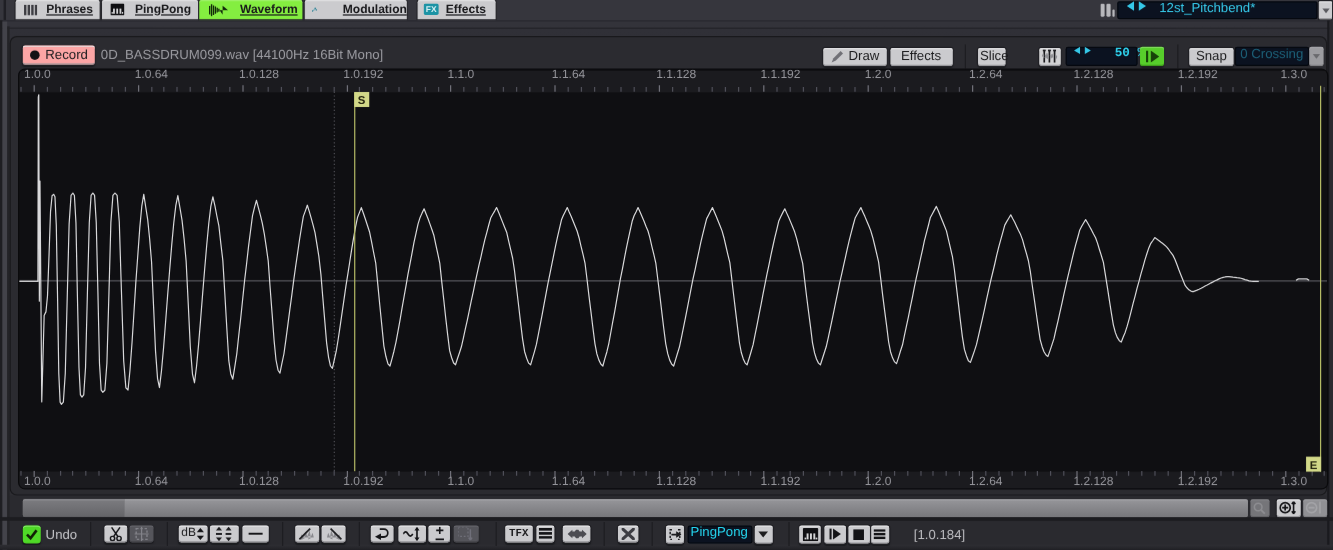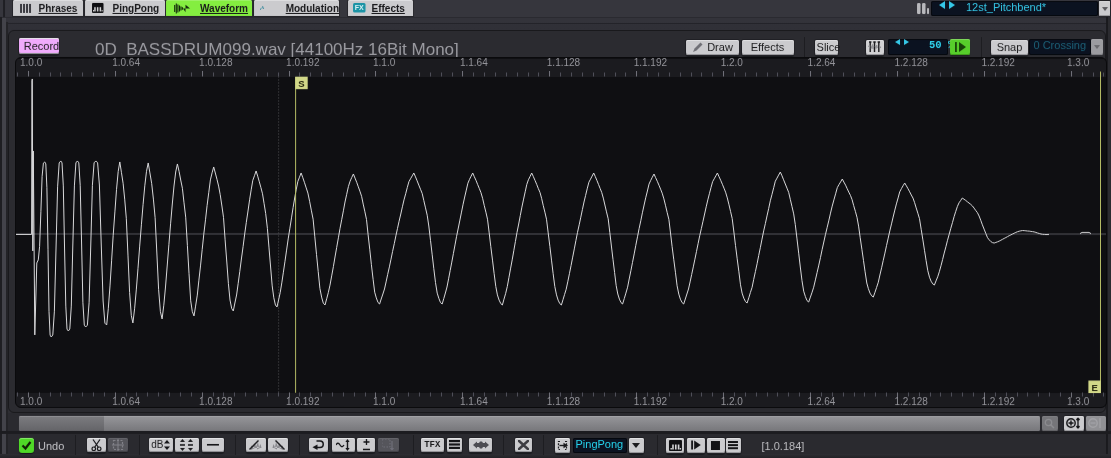--- a/index.html
+++ b/index.html
@@ -123,23 +123,23 @@
  <div class="abs" style="left:0;top:396px;width:1111px;height:45px;background:#2a2a2f"></div>
  <div class="gleft1"></div>
     <div class="gleft2"></div>
     <div class="gleft3"></div>
  <div class="gright"></div>
     <div class="gright2"></div>
     <div class="gbot"></div>
 
  <div id="panelA">
 
-  <div class="btn" style="left:10px;top:7px;width:40px;height:16px;background:#f0abfc">
+  <div class="btn" style="left:10px;top:7px;width:60px;height:16px;background:#fca5a5">
     <span style="width:8px;height:8px;border-radius:50%;background:#131316;margin-right:5px"></span>Record</div>
-  <div class="abs" style="left:86px;top:9px;font-size:17px;color:#9b9ba1">0D_BASSDRUM099.wav [44100Hz 16Bit Mono]</div>
+  <div class="abs" style="left:75px;top:9px;font-size:11px;color:#9b9ba1">0D_BASSDRUM099.wav [44100Hz 16Bit Mono]</div>
 
   <div class="btn" style="left:677px;top:8.5px;width:53px">
     <svg width="11" height="11" viewBox="0 0 11 11" style="margin-right:4px">
           <path d="M1 10 L2.5 6.5 L8.5 0.5 L10.5 2.5 L4.5 8.5 Z" fill="#707076"></path>
         </svg>Draw</div>
   <div class="btn" style="left:732.5px;top:8.5px;width:52px">Effects</div>
   <div class="sep" style="left:795px;top:6px;height:20px"></div>
   <div class="btn" style="left:806px;top:8.5px;width:23px">
     <svg width="9" height="11" viewBox="0 0 9 11" style="margin-right:4px">
           <path d="M0.5 0.5 H8.5 V7 L4.5 10.5 L0.5 7 Z" fill="#17171a"></path>

